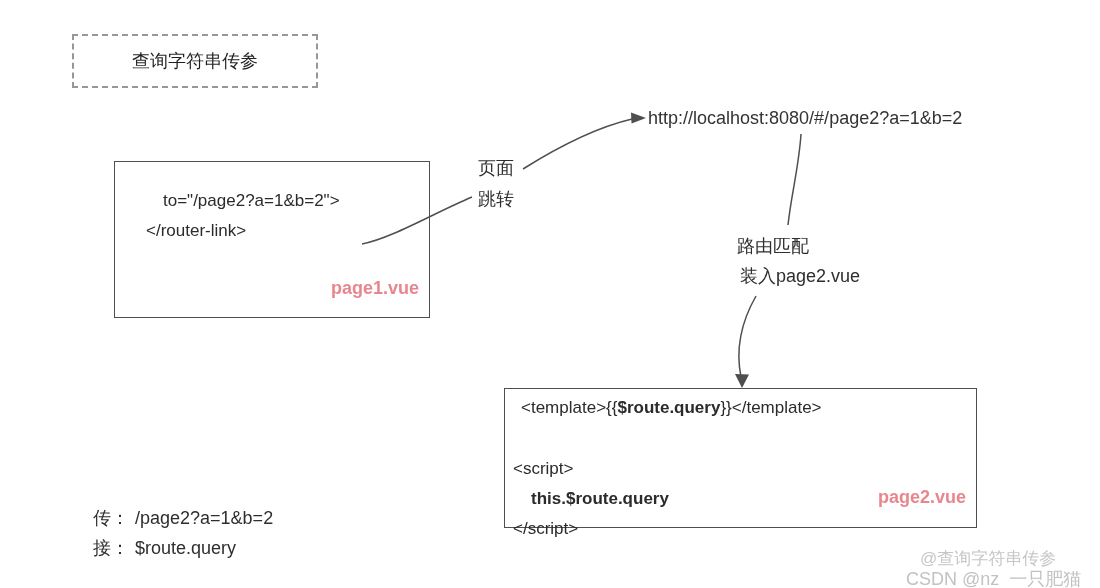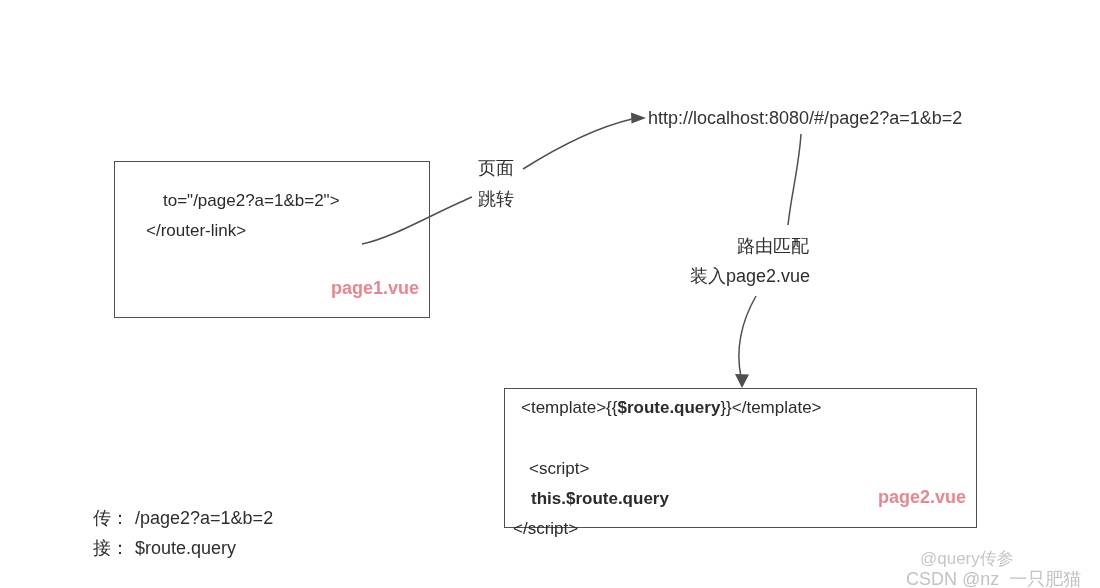--- a/index.html
+++ b/index.html
@@ -53,40 +53,40 @@
     position: absolute;
     font-weight: bold;
     font-size: 18px;
   }
   .page1-file { right: 10px; top: 116px; }
   
   .label { position: absolute; font-size: 18px; color: #2e2e2e; line-height: 24px; }
   .lbl-page   { left: 478px; top: 156px; }
   .lbl-jump   { left: 478px; top: 187px; }
   .lbl-match  { left: 737px; top: 234px; }
-  .lbl-load   { left: 690px; top: 264px; text-align: center; }
+  .lbl-load   { left: 740px; top: 264px; text-align: center; }
   .url-text {
     position: absolute;
     left: 648px; top: 108px;
     font-size: 18px;
     color: #333;
   }
   
   .page2-box {
     position: absolute;
     left: 504px; top: 388px;
     width: 473px; height: 140px;
     border: 1.5px solid #4f4f4f;
     background: #fff;
     font-size: 17px;
     color: #2b2b2b;
     text-decoration: underline;
   }
   .p2-template { position: absolute; left: 16px; top: 9px; }
-  .p2-script-open { position: absolute; left: 24px; top: 70px; }
+  .p2-script-open { position: absolute; left: 8px; top: 70px; }
   .p2-script-body { position: absolute; left: 26px; top: 100px; font-weight: bold; }
   .p2-script-close { position: absolute; left: 8px; top: 130px; }
   .page2-file { right: 10px; bottom: 19px; }
   .bold { font-weight: bold; }
   
   .summary-line {
     position: absolute;
     left: 93px;
     font-size: 18px;
     color: #2e2e2e;
@@ -115,20 +115,23 @@
 
     <path d="M 523 169 C 558 147 598 127 632 119" fill="none" stroke="#4f4f4f" stroke-width="1.5"></path>
     <polygon points="646,118 631,112.5 631.5,123.5" fill="#4f4f4f"></polygon>
 
     <path d="M 801 134 C 799 166 791 196 788 225" fill="none" stroke="#4f4f4f" stroke-width="1.5"></path>
 
     <path d="M 756 296 C 740 324 736 352 741 377" fill="none" stroke="#4f4f4f" stroke-width="1.5"></path>
     <polygon points="742,388 735,374 749,374.5" fill="#4f4f4f"></polygon>
   </svg>
 
+  <div class="title-box">
+    <span>查询字符串传参</span>
+  </div>
 
   <div class="page1-box">
     <div class="code-line indent-2">to="/page2?a=1&amp;b=2"&gt;</div>
     <div class="code-line indent-1">&lt;/router-link&gt;</div>
     <div class="file-label page1-file" style="color:#e8868e">page1.vue</div>
   </div>
 
   <div class="label lbl-page">页面</div>
   <div class="label lbl-jump">跳转</div>
 
@@ -145,16 +148,16 @@
     <div class="file-label page2-file" style="color:#e8868e">page2.vue</div>
   </div>
 
   <div class="summary-line summary-send">
     <span>传：</span><span class="val">/page2?a=1&amp;b=2</span>
   </div>
   <div class="summary-line summary-recv">
     <span>接：</span><span class="val">$route.query</span>
   </div>
 
-  <div class="watermark wm-juejin" style="color:#c6c6c6">@query传参</div>
+  <div class="watermark wm-juejin" style="color:#c6c6c6">@查询字符串传参</div>
   <div class="watermark wm-csdn" style="color:#c2c2c2">CSDN @nz_一只肥猫</div>
 
 </div>
 
 </body></html>

